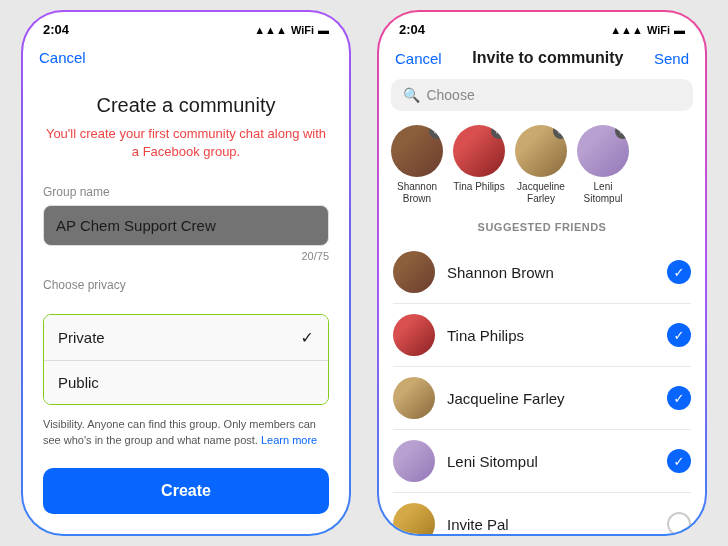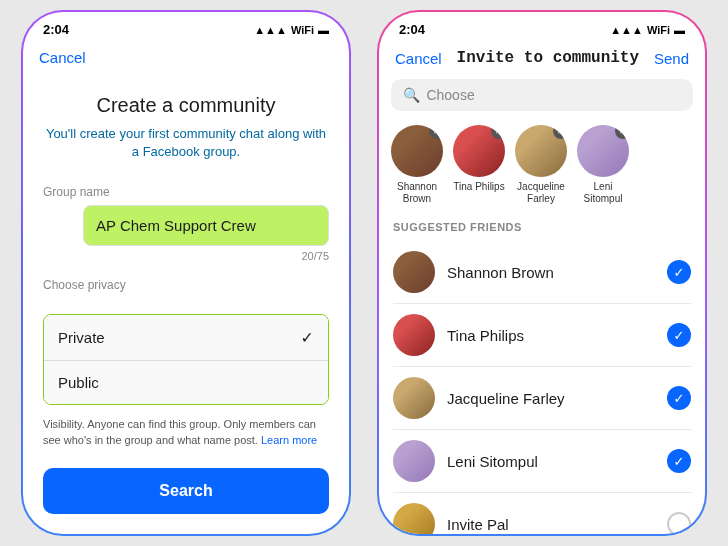--- a/index.html
+++ b/index.html
@@ -54,21 +54,21 @@
       text-align: center;
       font-size: 20px;
       font-weight: 400;
       color: #1c1c1e;
       margin-bottom: 8px;
     }
 
     .create-subtitle {
       text-align: center;
       font-size: 13px;
-      color: #0369a1;
+      color: #ef4444;
       margin-bottom: 24px;
       line-height: 1.4;
     }
 
     .field-label {
       font-size: 12px;
       color: #888;
       margin-bottom: 6px;
     }
 
@@ -141,21 +141,20 @@
       display: flex;
       align-items: center;
       justify-content: space-between;
       padding: 8px 16px 12px;
     }
 
     .nav-title {
       font-size: 16px;
       font-weight: 600;
       color: #1c1c1e;
-      font-family: Liberation Mono, monospace;
     }
 
     .nav-send {
       color: #0866ff;
       font-size: 15px;
       font-weight: 500;
       cursor: pointer;
     }
 
     .search-bar {
@@ -222,20 +221,21 @@
       max-width: 52px;
       line-height: 1.2;
     }
 
     .section-label {
       font-size: 11px;
       font-weight: 600;
       color: #888;
       padding: 4px 14px 8px;
       letter-spacing: 0.5px;
+      text-align: center;
     }
 
     .friend-list {
       flex: 1;
       overflow: hidden;
     }
 
     .friend-item {
       display: flex;
       align-items: center;
@@ -325,23 +325,22 @@
       background: #e8e8e8;
       margin: 0 14px;
     }
 
     .input-box {
       border: 1px solid #ddd;
       border-radius: 8px;
       padding: 11px 12px;
       font-size: 15px;
       color: #1c1c1e;
-      background: #bef264;
+      background: #737373;
       margin-bottom: 2px;
-      margin-left: 40px;
     }
   </style>
 </head>
 <body>
 
 <div class="phone-wrapper">
 
   <div class="phone-frame phone-frame-left">
     <div class="phone-body">
 
@@ -375,21 +374,21 @@
           <div class="privacy-option">
             <span>Public</span>
           </div>
         </div>
 
         <div class="visibility-text">
           <span>Visibility. Anyone can find this group. Only members can see who's in the group and what name post.</span>
           <a href="#"> Learn more</a>
         </div>
 
-        <button class="create-btn">Search</button>
+        <button class="create-btn">Create</button>
       </div>
     </div>
   </div>
 
   <div class="phone-frame phone-frame-right">
     <div class="phone-body">
 
       <div class="status-bar">
         <span>2:04</span>
         <div class="status-icons">

